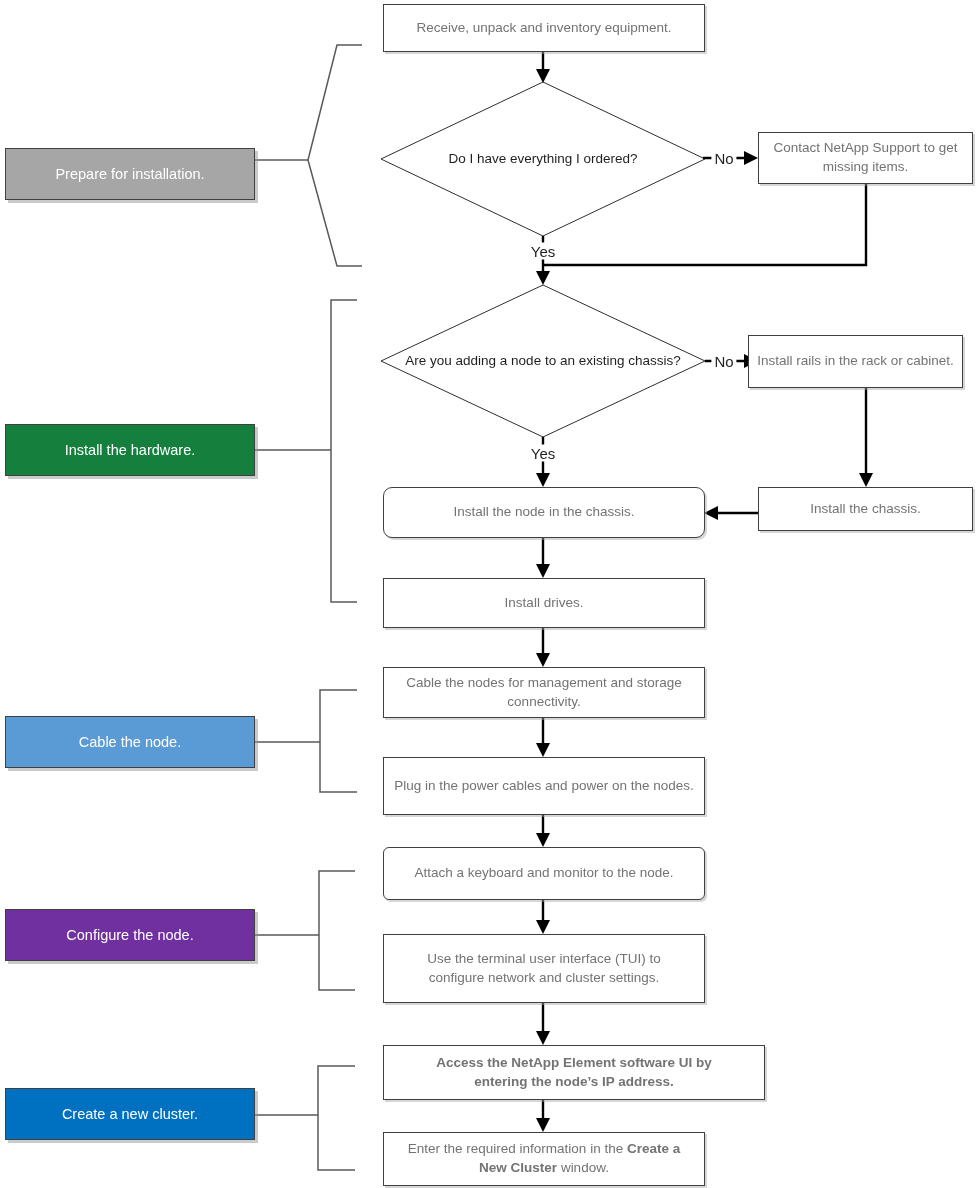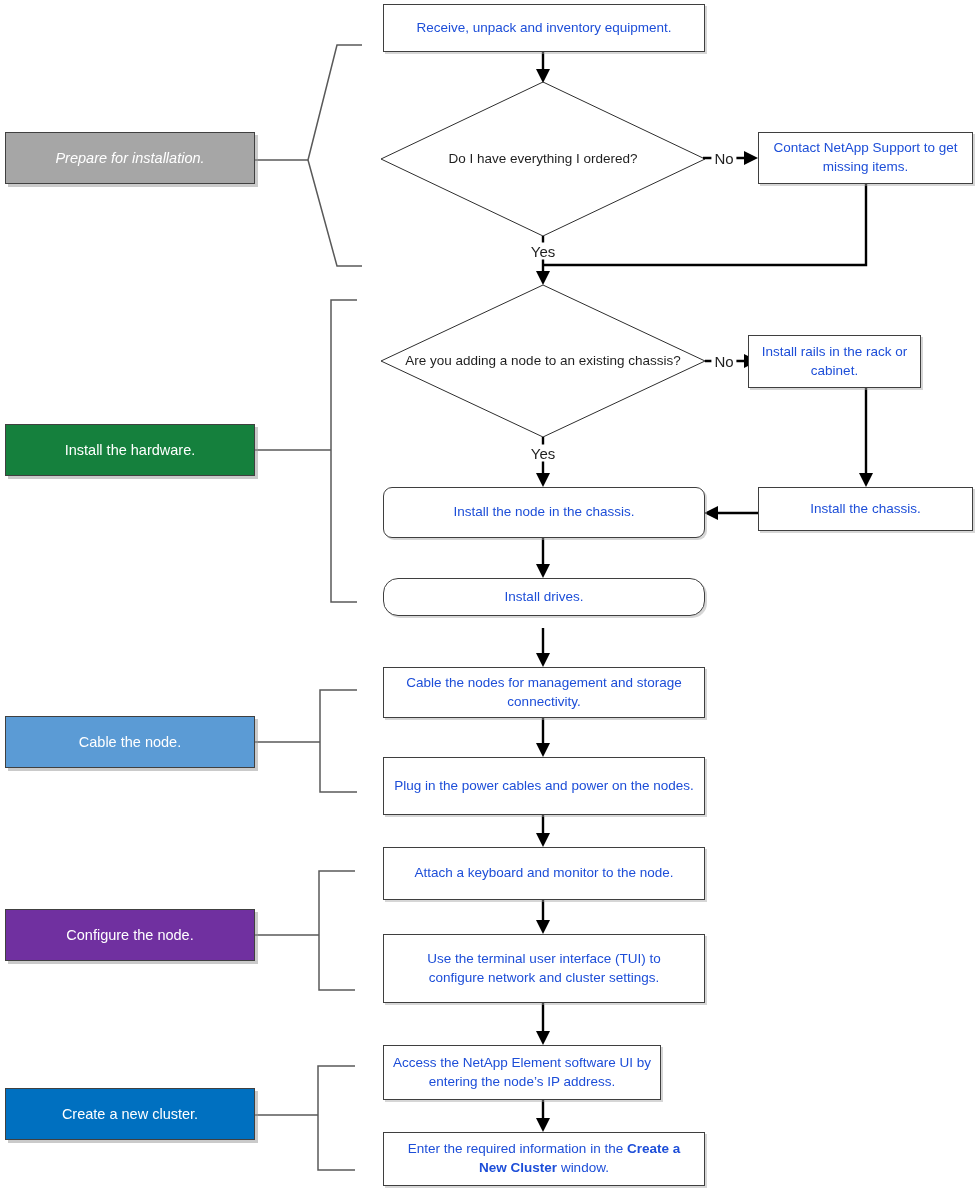--- a/index.html
+++ b/index.html
@@ -5,21 +5,21 @@
   html,body{margin:0;padding:0;background:#fff;}
   .canvas{
     position:relative;width:980px;height:1188px;background:#ffffff;
     font-family:"Liberation Sans",sans-serif;overflow:hidden;
   }
   svg.wires{position:absolute;left:0;top:0;width:980px;height:1188px;}
   .step{
     position:absolute;display:flex;align-items:center;justify-content:center;
     text-align:center;background:#ffffff;border:1px solid #3f3f3f;
     box-shadow:2px 2px 0 rgba(165,165,165,.45);
-    font-size:13.5px;color:#1d4ed8;line-height:1.4;
+    font-size:13.5px;color:#737373;line-height:1.4;
     padding:3px 6px;box-sizing:border-box;
   }
   .phase{
     position:absolute;left:5px;width:250px;height:52px;
     display:flex;align-items:center;justify-content:center;text-align:center;
     color:#ffffff;font-size:14.5px;border:1px solid #404040;
     box-shadow:3px 3px 0 rgba(150,150,150,.5);box-sizing:border-box;
   }
   .dlabel{
     position:absolute;transform:translate(-50%,-50%);text-align:center;
@@ -83,21 +83,21 @@
       <polygon points="536,743 550,743 543,757"></polygon>
       <polygon points="536,833 550,833 543,847"></polygon>
       <polygon points="536,920 550,920 543,934"></polygon>
       <polygon points="536,1031 550,1031 543,1045"></polygon>
       <polygon points="536,1118 550,1118 543,1132"></polygon>
       <polygon points="859,473 873,473 866,487"></polygon>
       <polygon points="718,506 718,520 704,513"></polygon>
     </g>
   </svg>
 
-  <div class="phase" style="top: 132px; background: rgb(166, 166, 166); font-style: italic;">
+  <div class="phase" style="top: 148px; background: rgb(166, 166, 166);">
     <span>Prepare for installation.</span>
   </div>
   <div class="phase" style="top: 424px; background: #15803d;">
     <span>Install the hardware.</span>
   </div>
   <div class="phase" style="top: 716px; background: rgb(91, 155, 213);">
     <span>Cable the node.</span>
   </div>
   <div class="phase" style="top: 909px; background: rgb(112, 48, 160);">
     <span>Configure the node.</span>
@@ -105,45 +105,45 @@
   <div class="phase" style="top: 1088px; background: rgb(0, 112, 192);">
     <span>Create a new cluster.</span>
   </div>
 
   <div class="step" style="left:383px;top:4px;width:322px;height:48px;">
     <span>Receive, unpack and inventory equipment.</span>
   </div>
   <div class="step" style="left:758px;top:132px;width:215px;height:52px;">
     <span>Contact NetApp Support to get missing items.</span>
   </div>
-  <div class="step" style="left:748px;top:335px;width:173px;height:53px;">
+  <div class="step" style="left:748px;top:335px;width:215px;height:53px;">
     <span>Install rails in the rack or cabinet.</span>
   </div>
   <div class="step" style="left:758px;top:487px;width:215px;height:44px;">
     <span>Install the chassis.</span>
   </div>
   <div class="step" style="left:383px;top:487px;width:322px;height:51px;border-radius:9px;">
     <span>Install the node in the chassis.</span>
   </div>
-  <div class="step" style="left:383px;top:578px;width:322px;height:38px;border-radius:15px;">
+  <div class="step" style="left:383px;top:578px;width:322px;height:50px;">
     <span>Install drives.</span>
   </div>
   <div class="step" style="left:383px;top:667px;width:322px;height:51px;text-align:center;">
     <span>Cable the nodes for management and storage connectivity.</span>
   </div>
   <div class="step" style="left:383px;top:757px;width:322px;height:58px;">
     <span>Plug in the power cables and power on the nodes.</span>
   </div>
-  <div class="step" style="left:383px;top:847px;width:322px;height:53px;">
+  <div class="step" style="left:383px;top:847px;width:322px;height:53px;border-radius:6px;">
     <span>Attach a keyboard and monitor to the node.</span>
   </div>
   <div class="step" style="left:383px;top:934px;width:322px;height:69px;">
     <span style="max-width:280px;">Use the terminal user interface (TUI) to configure network and cluster settings.</span>
   </div>
-  <div class="step" style="left:383px;top:1045px;width:278px;height:55px;">
+  <div class="step" style="left:383px;top:1045px;width:382px;height:55px;font-weight:bold;">
     <span style="max-width:300px;">Access the NetApp Element software UI by entering the node’s IP address.</span>
   </div>
   <div class="step" style="left:383px;top:1132px;width:322px;height:54px;">
     <span style="max-width:290px;"><span>Enter the required information in the </span><span class="bold">Create a New Cluster</span><span> window.</span></span>
   </div>
 
   <div class="dlabel" style="left:543px;top:159px;width:250px;">Do I have everything I ordered?</div>
   <div class="dlabel" style="left:543px;top:361px;width:280px;">Are you adding a node to an existing chassis?</div>
 
   <div class="yn" style="left:543px;top:251px;">Yes</div>

